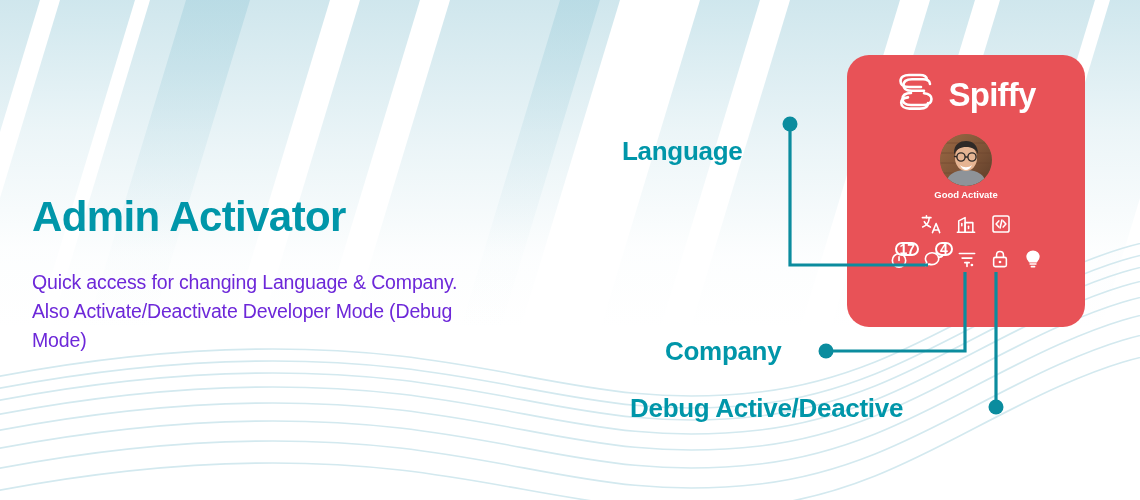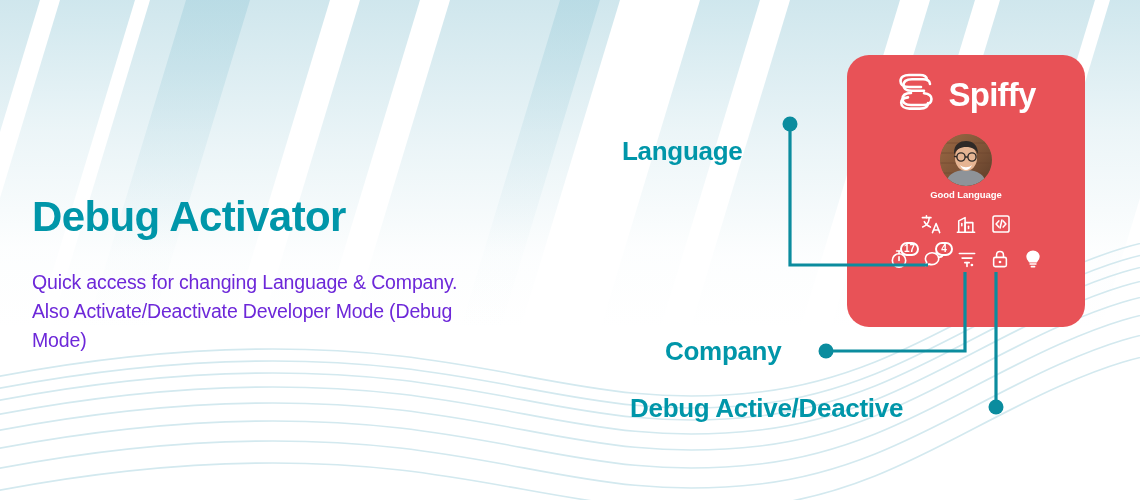--- a/index.html
+++ b/index.html
@@ -111,21 +111,21 @@
   }
   .ic { display:block; }
   .badge-ic { position:relative; display:block; }
   .badge {
     position:absolute; right:-9px; top:-6px;
     background:#E85257;
     border:2px solid #ffffff;
     border-radius:9px;
     min-width:18px; height:14px;
     color:#ffffff;
-    font-size:10px; font-weight:bold;
+    font-size:14px; font-weight:bold;
     line-height:10px;
     text-align:center;
     padding:0 2px;
   }
 </style>
 </head>
 <body>
 
 <svg id="bg-stripes" viewBox="0 0 1140 500" preserveAspectRatio="none">
   <defs>
@@ -183,21 +183,21 @@
   <g fill="#0B8C9E">
     <circle cx="790" cy="124" r="7.5"></circle>
     <circle cx="826" cy="351" r="7.5"></circle>
     <circle cx="996" cy="407" r="7.5"></circle>
   </g>
 </svg>
 
 <div class="left-block">
   <h1 class="headline">
     <br>
-    <span>Debug Activator</span>
+    <span>Admin Activator</span>
   </h1>
   <p class="subtext">Quick access for changing Language &amp; Company. Also Activate/Deactivate Developer Mode (Debug Mode)</p>
 </div>
 
 <div class="callout" id="callout-language">Language</div>
 <div class="callout" id="callout-company">Company</div>
 <div class="callout" id="callout-debug">Debug Active/Deactive</div>
 
 <div class="card">
 
@@ -242,21 +242,21 @@
             <circle cx="32" cy="23" r="4.1"></circle>
             <line x1="25.1" y1="23" x2="27.9" y2="23"></line>
             <line x1="14" y1="22.4" x2="16.9" y2="22.8"></line>
           </g>
           <path d="M20,31 C23,34 29,34 32,31 C31,34 28,36 26,36 C24,36 21,34 20,31 Z" fill="#ffffff"></path>
         </g>
       </svg>
     </div>
   </div>
 
-  <div class="user-greet">Good Language</div>
+  <div class="user-greet">Good Activate</div>
 
   <div class="icon-row">
 
     <span class="ic">
       <svg width="20" height="20" viewBox="0 0 22 22" fill="none" stroke="#ffffff" stroke-width="1.7" stroke-linecap="round" stroke-linejoin="round">
         <path d="M1.5,4 L11,4"></path>
         <path d="M6,2 L6,4"></path>
         <path d="M9,4 C9,9 6,12.5 1.8,14.3"></path>
         <path d="M3.6,8.4 C5,11.2 7.6,13.4 10.4,14.4"></path>
         <path d="M12.6,20.5 L16.6,10.5 L20.6,20.5"></path>

